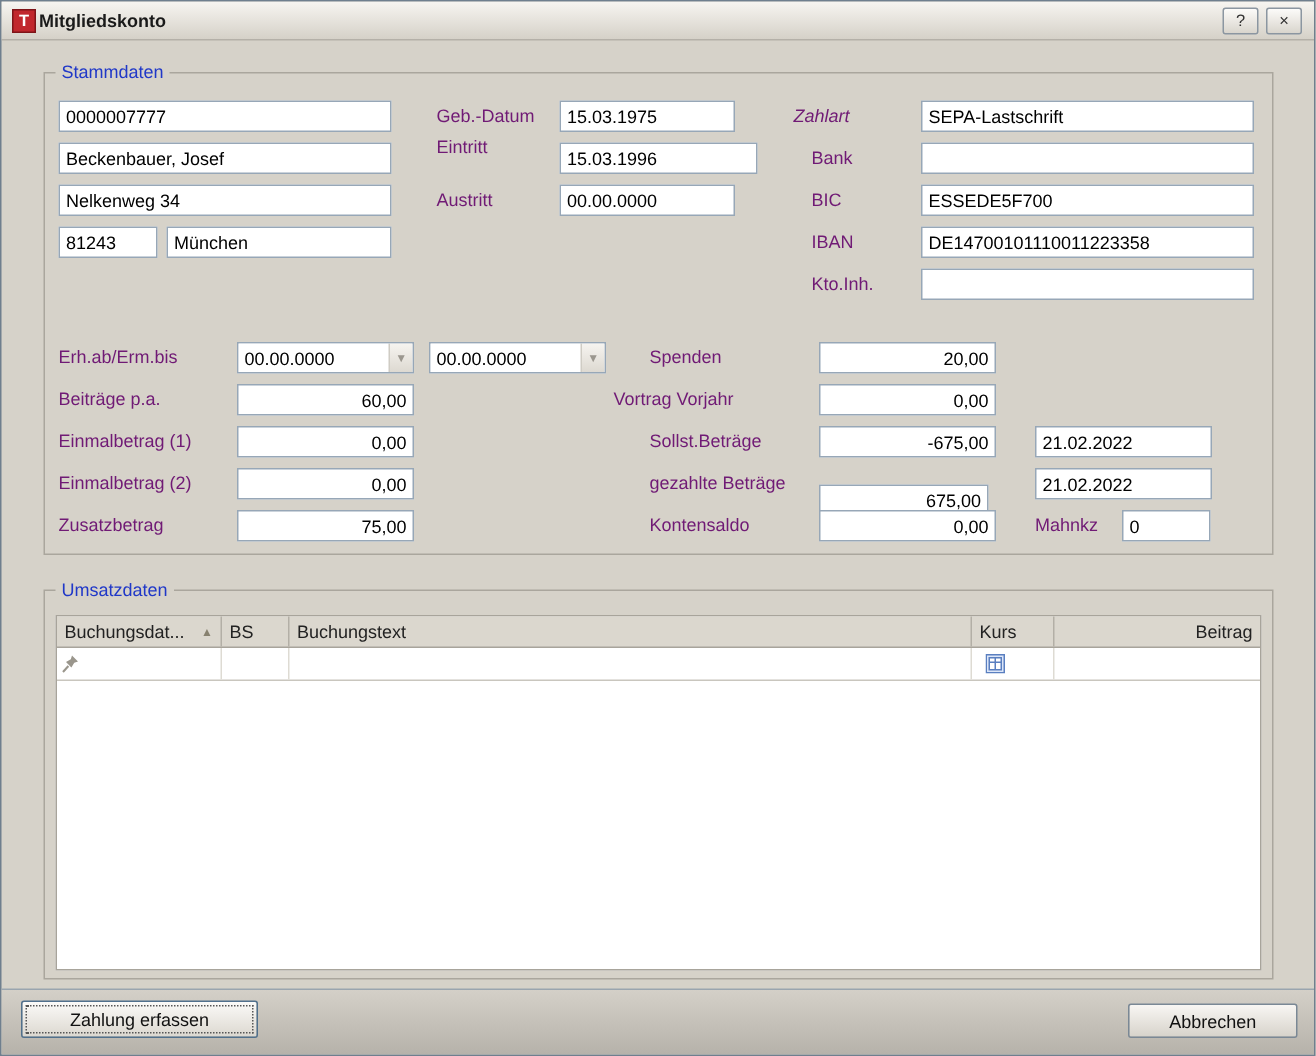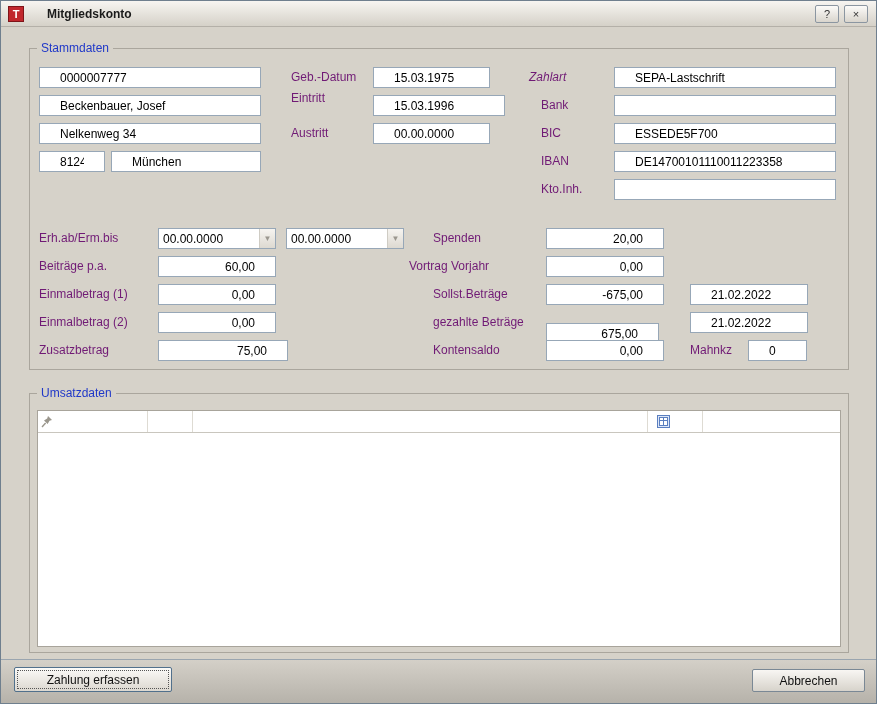--- a/index.html
+++ b/index.html
@@ -19,33 +19,33 @@
     position:absolute; left:0; top:0; width:875px; height:26px;
     background:linear-gradient(#f7f5f1, #d5d1c8);
     border-bottom:1px solid #b4b0a8;
     display:flex; align-items:center; padding:0 7px;
   }
   .app-icon {
     width:16px; height:16px; background:#c1272d; border:1px solid #7e1418;
     color:#fff; font-weight:bold; font-size:11px; line-height:14px;
     text-align:center; flex:0 0 auto;
   }
-  .title { font-weight:bold; margin-left:23px; color:#1a1a1a; }
+  .title { font-weight:bold; margin-left:2px; color:#1a1a1a; }
   .tbtns { position:absolute; right:8px; top:4px; display:flex; gap:5px; }
   .tbtn {
     width:24px; height:18px; border:1px solid #8b96a1; border-radius:2px;
     background:linear-gradient(#fcfbf9, #d9d5cd);
     font-size:11px; color:#333; text-align:center; line-height:16px; cursor:default;
   }
   
   .lbl { position:absolute; white-space:nowrap; color:#701a75; line-height:13px; }
   .tb {
     position:absolute; height:21px; border:1px solid #97a7b7; background:#fff;
     font-family:"Liberation Sans", sans-serif; font-size:12px; color:#000;
-    padding:1px 20px; outline:none;
+    padding:1px 4px; outline:none;
   }
   .num { text-align:right; }
   .combo {
     position:absolute; height:21px; border:1px solid #97a7b7; background:#fff;
     display:flex; overflow:hidden;
   }
   .combo input {
     flex:1; min-width:0; border:none; outline:none; padding:1px 4px;
     font-family:"Liberation Sans", sans-serif; font-size:12px; color:#000;
   }
@@ -143,21 +143,21 @@
     <span class="drop">▼</span>
   </div>
 
   <span class="lbl" style="left:38px; top:259px;">Beiträge p.a.</span>
   <input class="tb num" style="left: 157px; top: 255px; width: 118px;" value="60,00">
   <span class="lbl" style="left:38px; top:287px;">Einmalbetrag (1)</span>
   <input class="tb num" style="left: 157px; top: 283px; width: 118px;" value="0,00">
   <span class="lbl" style="left:38px; top:315px;">Einmalbetrag (2)</span>
   <input class="tb num" style="left: 157px; top: 311px; width: 118px;" value="0,00">
   <span class="lbl" style="left:38px; top:343px;">Zusatzbetrag</span>
-  <input class="tb num" style="left: 157px; top: 339px; width: 130px;" value="75,00">
+  <input class="tb num" style="left: 157px; top: 339px; width: 118px;" value="75,00">
 
   <span class="lbl" style="left:432px; top:231px;">Spenden</span>
   <input class="tb num" style="left: 545px; top: 227px; width: 118px;" value="20,00">
   <span class="lbl" style="left:408px; top:259px;">Vortrag Vorjahr</span>
   <input class="tb num" style="left: 545px; top: 255px; width: 118px;" value="0,00">
   <span class="lbl" style="left:432px; top:287px;">Sollst.Beträge</span>
   <input class="tb num" style="left: 545px; top: 283px; width: 118px;" value="-675,00">
   <input class="tb" style="left: 689px; top: 283px; width: 118px;" value="21.02.2022">
   <span class="lbl" style="left:432px; top:315px;">gezahlte Beträge</span>
   <input class="tb num" style="left: 545px; top: 322px; width: 113px;" value="675,00">
@@ -165,20 +165,30 @@
   <span class="lbl" style="left:432px; top:343px;">Kontensaldo</span>
   <input class="tb num" style="left: 545px; top: 339px; width: 118px;" value="0,00">
   <span class="lbl" style="left:689px; top:343px;">Mahnkz</span>
   <input class="tb" style="left: 747px; top: 339px; width: 59px;" value="0">
 
   <div class="group" style="left:28px; top:392px; width:820px; height:260px;">
     <span class="legend">Umsatzdaten</span>
   </div>
 
   <div class="grid" style="left:36px; top:409px; width:804px; height:237px;">
+    <div class="ghead">
+      <div class="gh" style="width:110px;">
+        <span>Buchungsdat...</span>
+        <span class="sort">▲</span>
+      </div>
+      <div class="gh" style="width:45px;">BS</div>
+      <div class="gh" style="width:455px;">Buchungstext</div>
+      <div class="gh" style="width:55px;">Kurs</div>
+      <div class="gh flex1">Beitrag</div>
+    </div>
     <div class="gfilter">
       <div class="gf" style="width:110px;">
         <svg width="12" height="13" viewBox="0 0 12 13">
           <path d="M7 1 L11 5 L8.5 5.8 L6.6 9 L3 5.4 L6.2 3.5 Z" fill="#9a968c"></path>
           <line x1="1" y1="12" x2="4.6" y2="8" stroke="#9a968c" stroke-width="1.4"></line>
         </svg>
       </div>
       <div class="gf" style="width:45px;"></div>
       <div class="gf" style="width:455px;"></div>
       <div class="gf" style="width:55px;">

